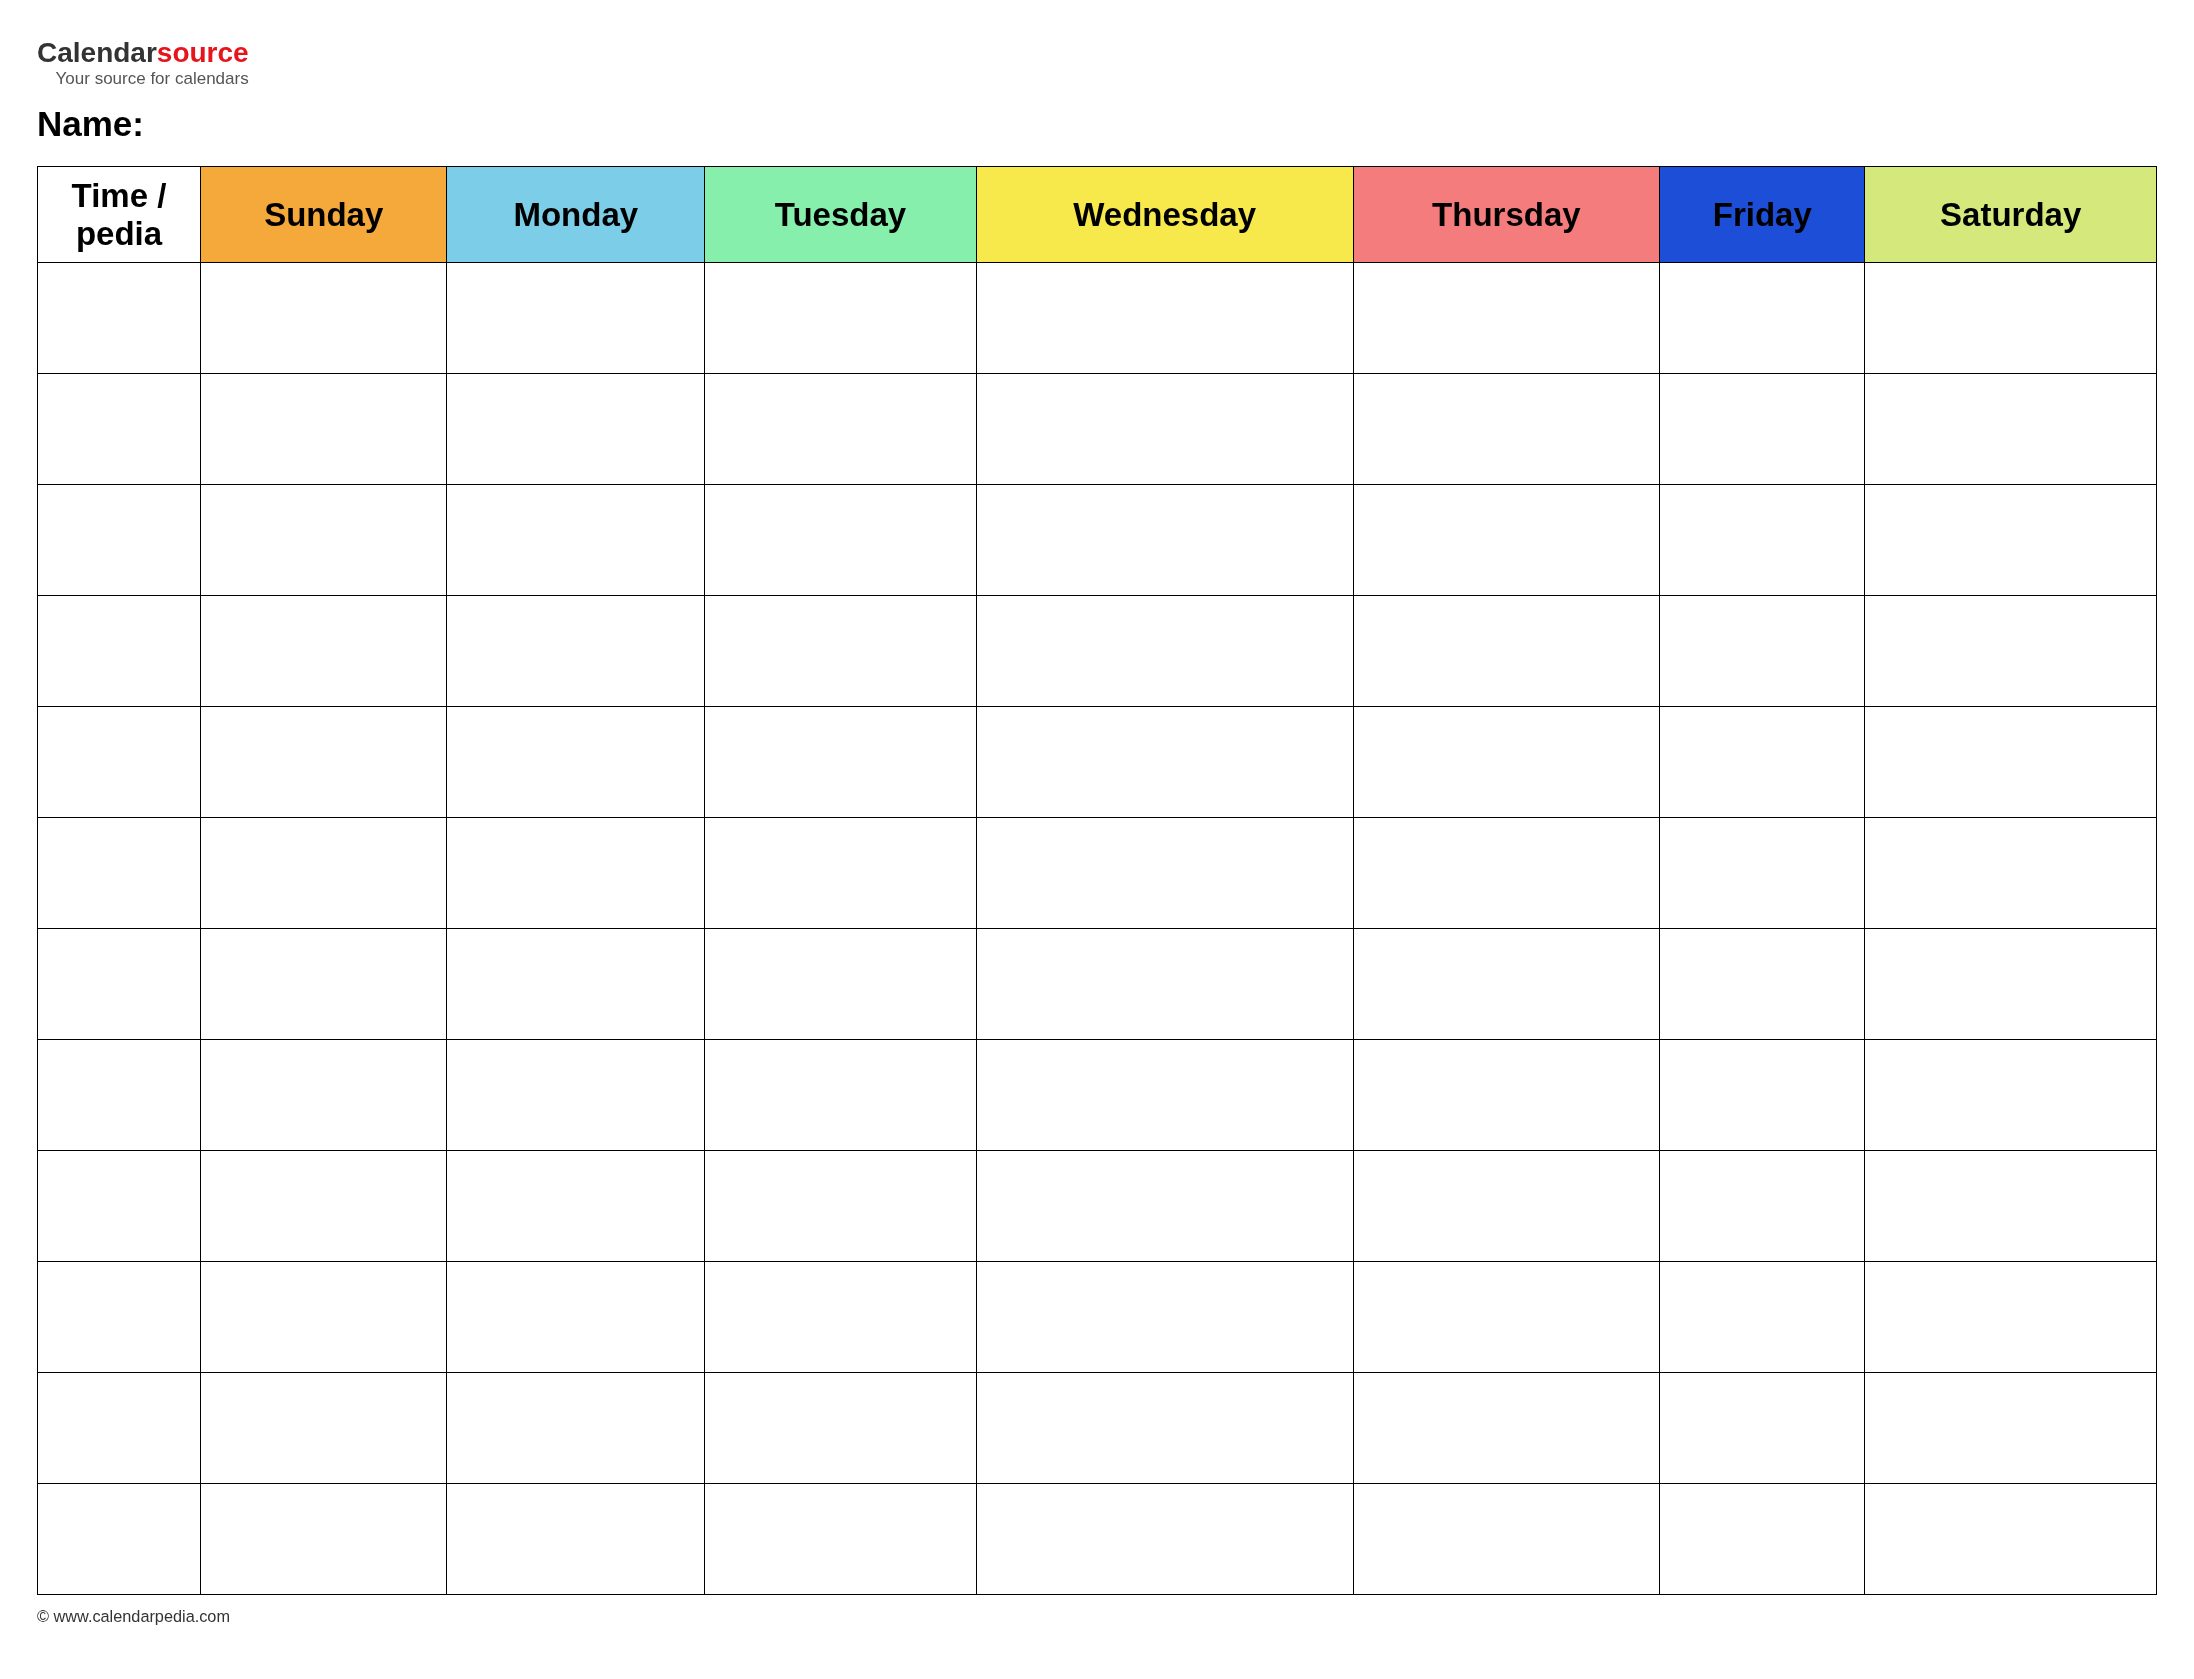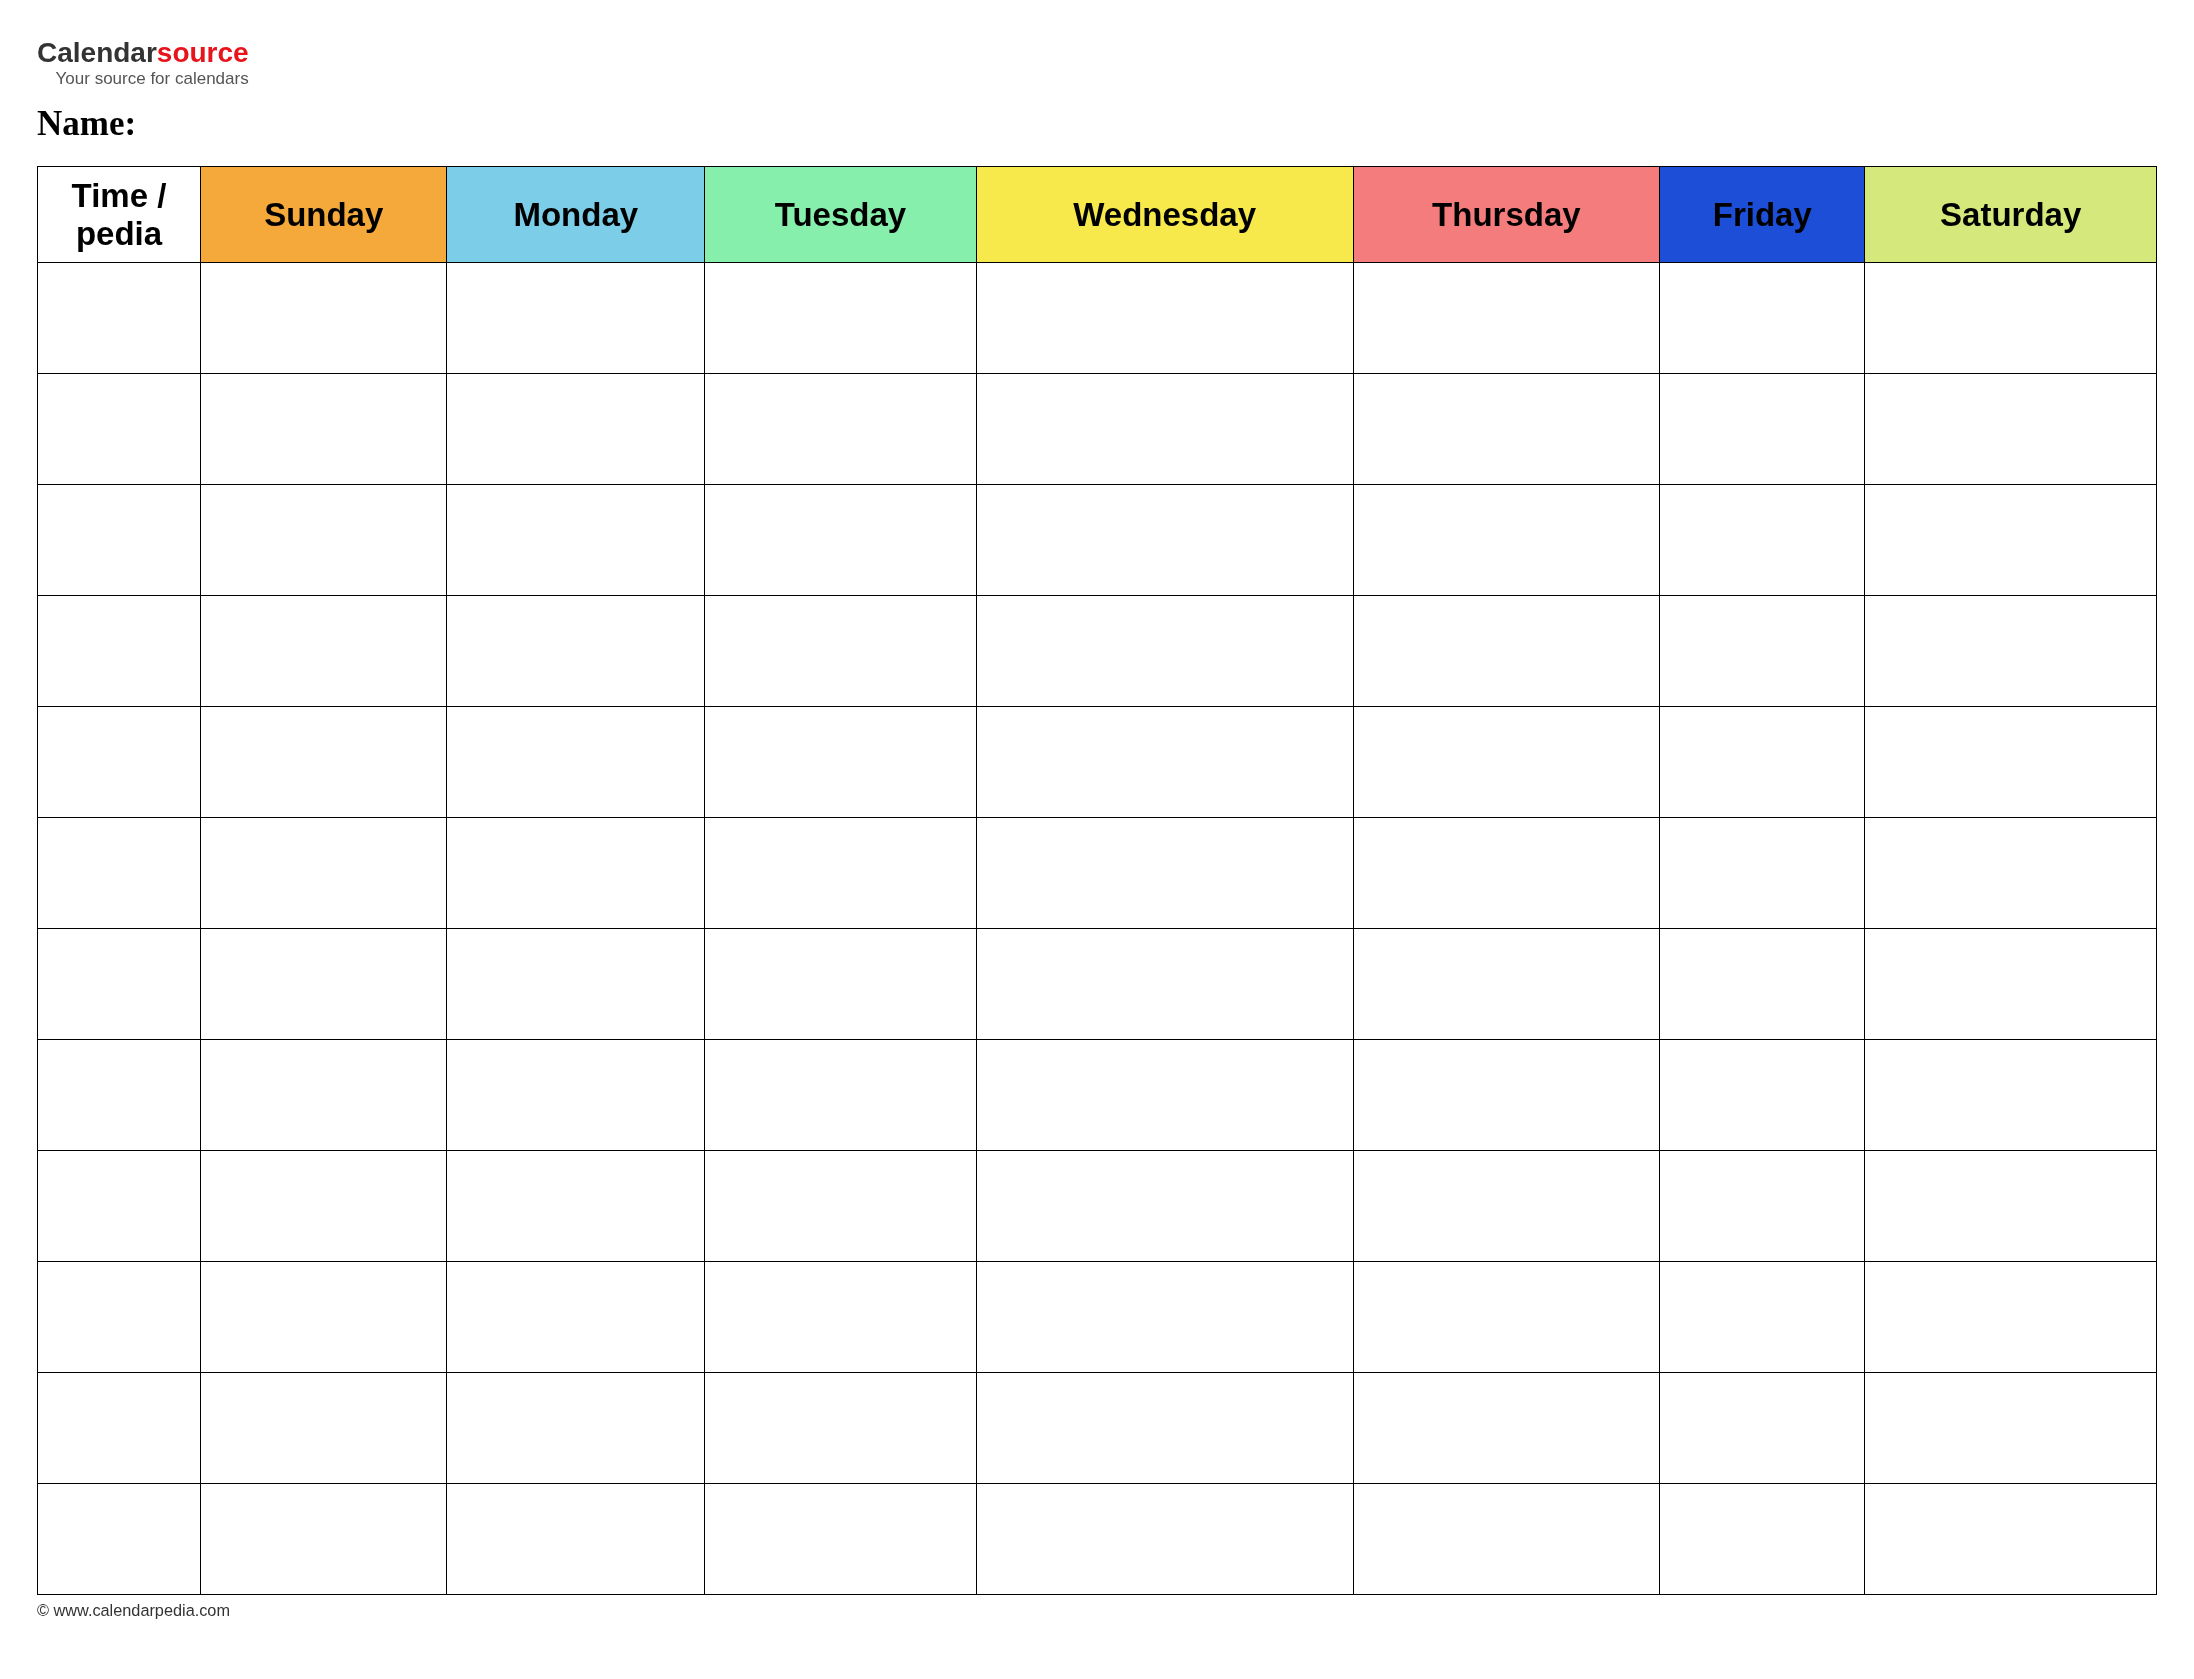--- a/index.html
+++ b/index.html
@@ -52,21 +52,20 @@
       font-size: 17px;
       color: #555555;
       display: block;
     }
 
     .name-row {
       font-size: 35px;
       font-weight: bold;
       color: #000000;
       margin-bottom: 22px;
-      font-family: Liberation Serif, serif;
     }
 
     .schedule-table {
       width: 100%;
       border-collapse: collapse;
       border: 1.5px solid #000000;
     }
 
     .schedule-table th,
     .schedule-table td {
@@ -115,21 +114,21 @@
 
     .col-saturday {
       background: #d4e87c;
     }
 
     .schedule-table tbody td {
       background: #ffffff;
     }
 
     .footer {
-      margin-top: 6px;
+      margin-top: 12px;
       font-size: 16.3px;
       color: #333333;
     }
   </style>
 </head>
 <body>
 
 <div class="header-section">
   <div class="brand-logo">
     <div class="brand-name">

